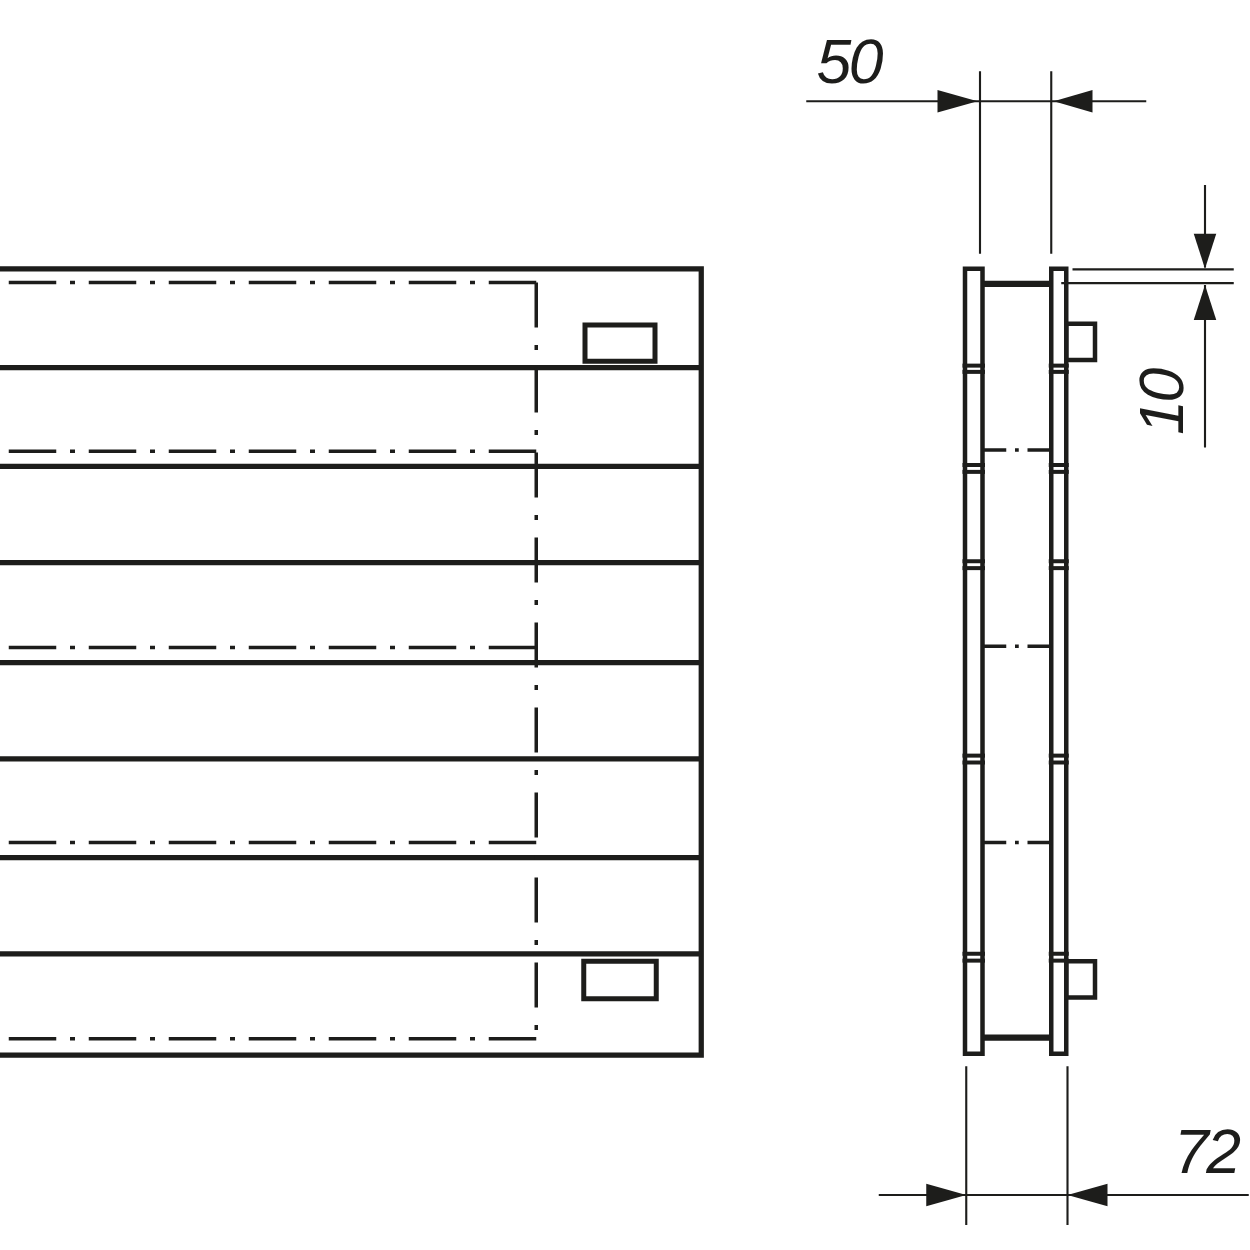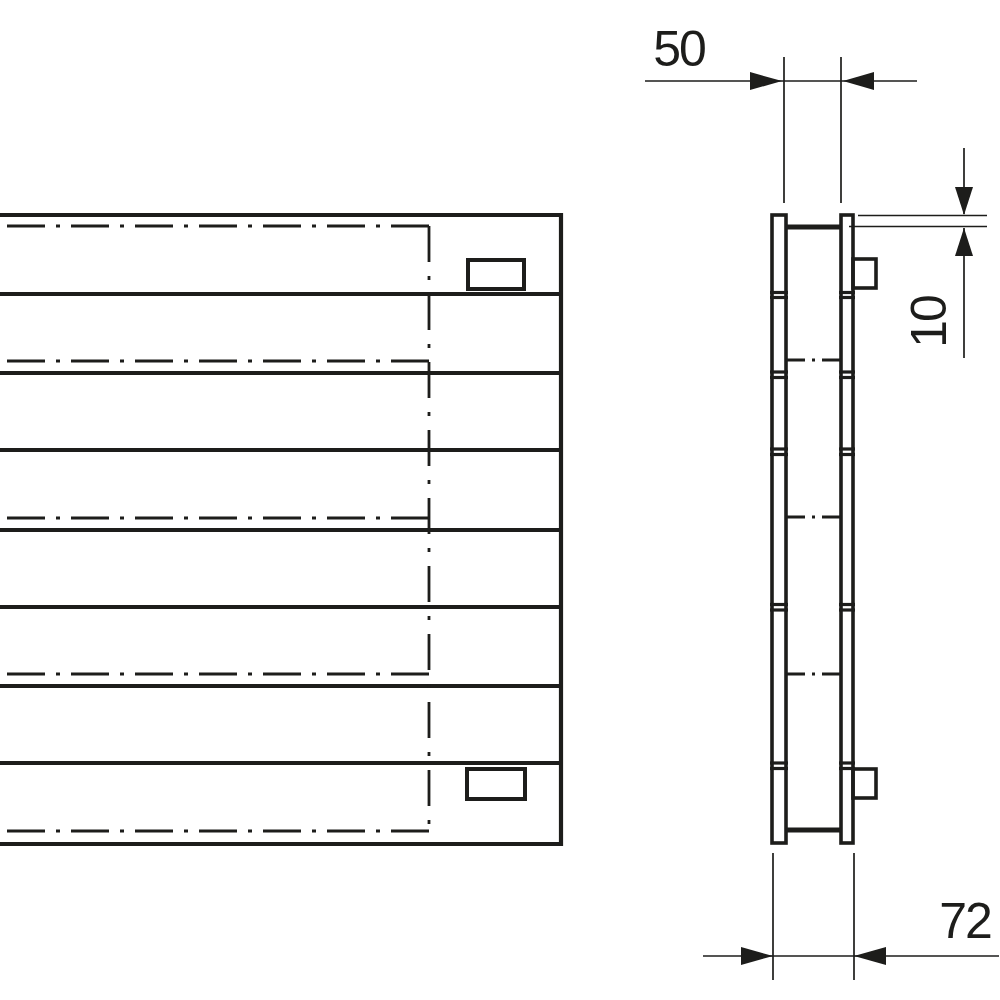--- a/index.html
+++ b/index.html
@@ -6,20 +6,21 @@
     margin: 0;
     padding: 0;
     background: #ffffff;
   }
   .canvas {
     position: relative;
     width: 1000px;
     height: 1000px;
     background: #ffffff;
     overflow: hidden;
+    font-style: italic;
   }
   svg { display: block; }
   text.dim-label {
     font-family: "Liberation Sans", "DejaVu Sans", sans-serif;
     font-size: 50px;
     letter-spacing: -2px;
     fill: #1d1d1b;
   }
 </style>
 </head>

